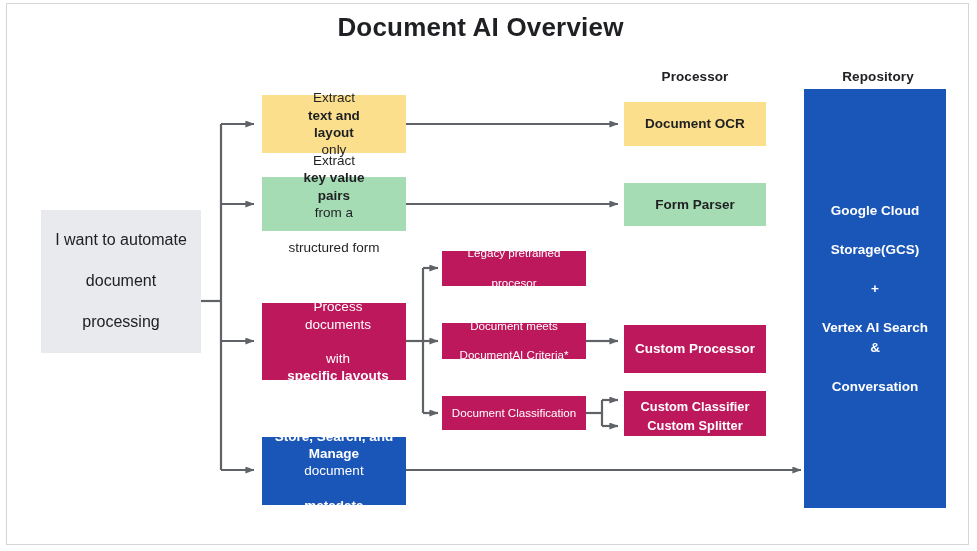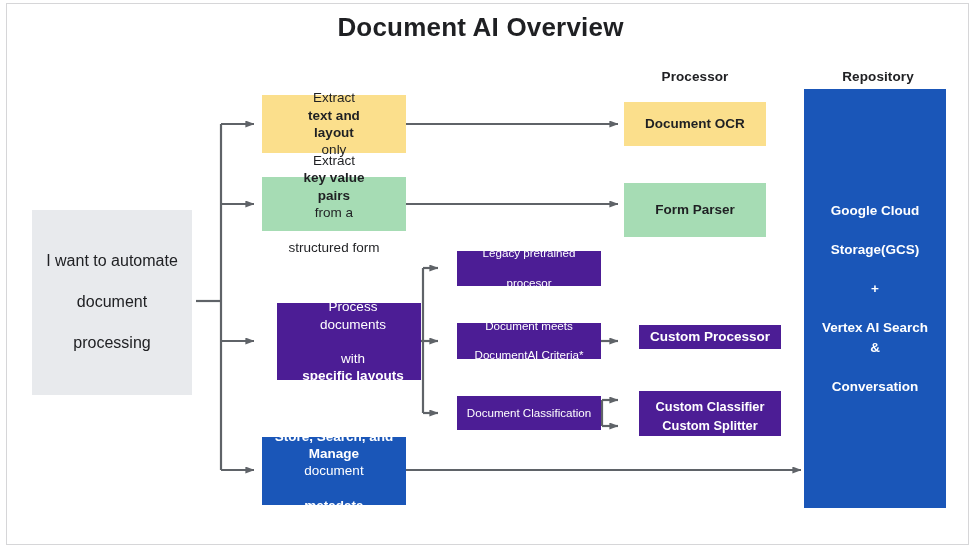--- a/index.html
+++ b/index.html
@@ -18,21 +18,21 @@
            text-align:center;letter-spacing:.1px;}
 
   .box{position:absolute;box-sizing:border-box;display:flex;align-items:center;
        justify-content:center;text-align:center;line-height:1.28;}
   .box span{display:block;padding:0 6px;}
   .b{font-weight:700;}
 
   .gray  {background:#e8eaed;color:#202124;font-size:16px;font-weight:400;}
   .yellow{background:#fbdf8c;color:#1f2023;}
   .green {background:#a6dcb4;color:#1f2023;}
-  .blue  {background:#4c1d95;color:#ffffff;margin-left:15px;}
+  .blue  {background:#be185d;color:#ffffff;}
   .dblue {background:#1a56b8;color:#ffffff;}
 
   .sz14{font-size:13.5px;}
   .sz13{font-size:12.8px;}
   .sz12{font-size:11.6px;}
 
   svg.wires{position:absolute;left:0;top:0;width:977px;height:551px;
             pointer-events:none;}
 </style>
 </head>
@@ -77,21 +77,21 @@
 
       <path d="M586,413 L602,413"></path>
       <path d="M602,400 L602,426"></path>
       <path d="M602,400 L618,400" marker-end="url(#ar)"></path>
       <path d="M602,426 L618,426" marker-end="url(#ar)"></path>
 
       <path d="M406,470 L801,470" marker-end="url(#ar)"></path>
     </g>
   </svg>
 
-  <div class="box gray" style="left:32px;top:210px;width:160px;height:185px;">
+  <div class="box gray" style="left:41px;top:210px;width:160px;height:143px;">
     <span>
       <span>I want to automate</span><br>
       <span>document</span><br>
       <span>processing</span>
     </span>
   </div>
 
   <div class="box yellow sz14" style="left:262px;top:95px;width:144px;height:58px;">
     <span>
       <span>Extract </span><b class="b">text and</b><br>
@@ -137,25 +137,25 @@
   </div>
 
   <div class="box blue sz12" style="left:442px;top:396px;width:144px;height:34px;">
     <span>Document Classification</span>
   </div>
 
   <div class="box yellow sz14" style="left:624px;top:102px;width:142px;height:44px;font-weight:700;">
     <span>Document OCR</span>
   </div>
 
-  <div class="box green sz14" style="left:624px;top:183px;width:142px;height:54px;font-weight:700;">
+  <div class="box green sz14" style="left:624px;top:183px;width:142px;height:43px;font-weight:700;">
     <span>Form Parser</span>
   </div>
 
-  <div class="box blue sz14" style="left:624px;top:325px;width:142px;height:24px;font-weight:700;">
+  <div class="box blue sz14" style="left:624px;top:325px;width:142px;height:48px;font-weight:700;">
     <span>Custom Processor</span>
   </div>
 
   <div class="box blue sz13" style="left:624px;top:391px;width:142px;height:33px;font-weight:700;">
     <span>Custom Classifier</span>
   </div>
 
   <div class="box blue sz13" style="left:624px;top:417px;width:142px;height:19px;font-weight:700;">
     <span>Custom Splitter</span>
   </div>

